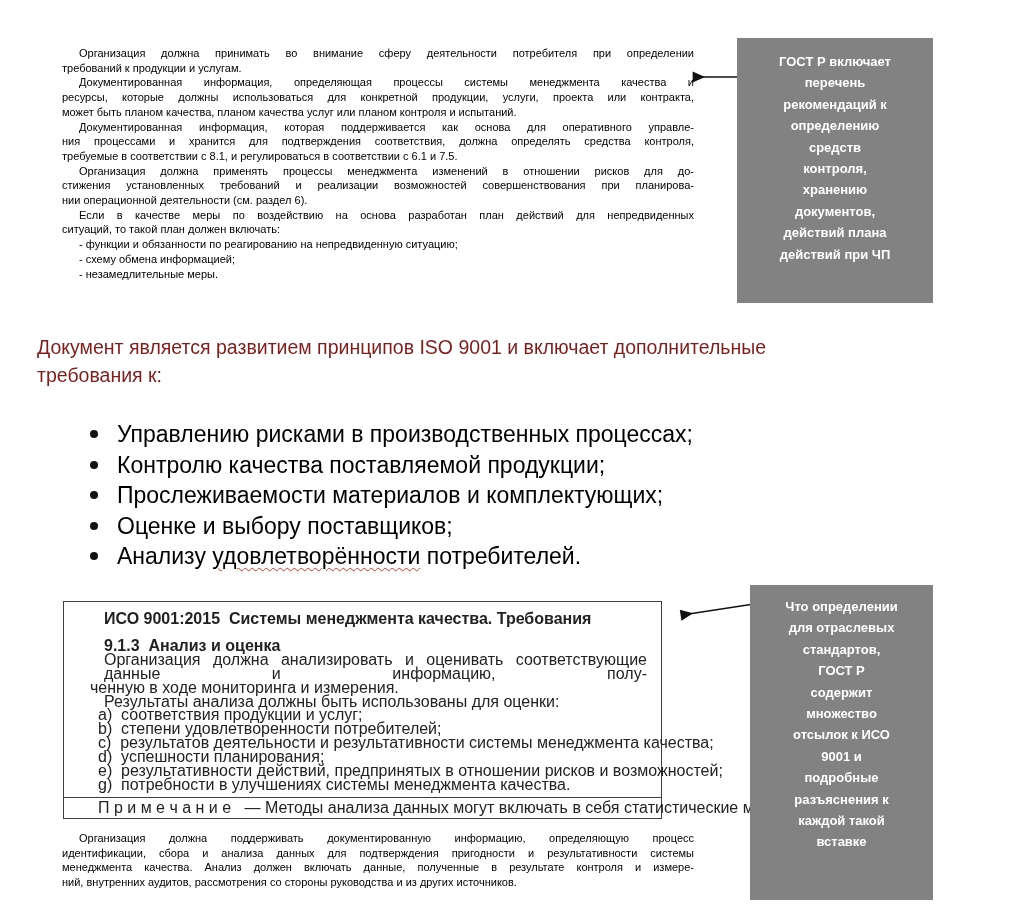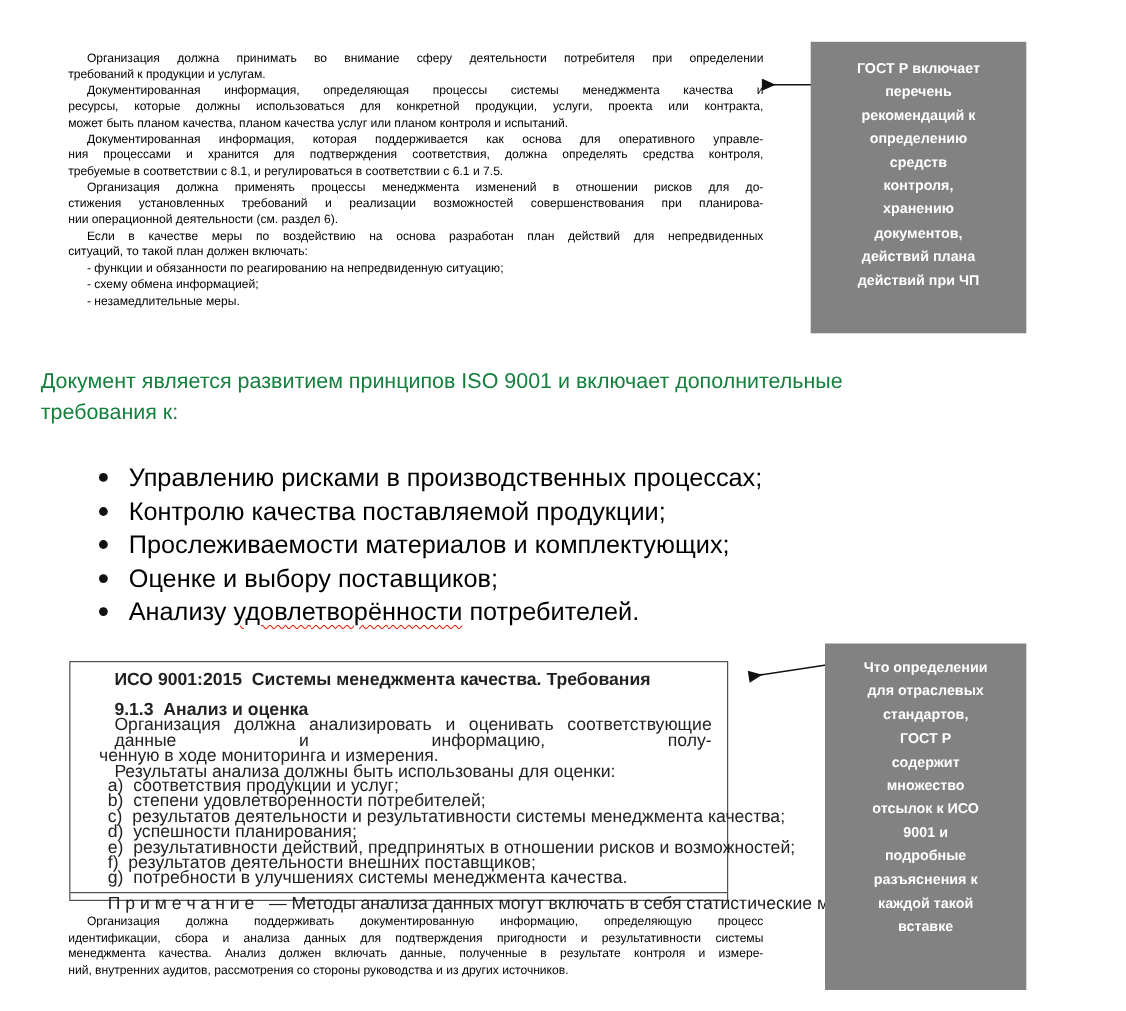--- a/index.html
+++ b/index.html
@@ -12,21 +12,21 @@
   .excerpt .line{white-space:normal;}
   .excerpt .j{text-align:justify;text-align-last:justify;}
   .excerpt .ind{padding-left:17px;}
   .excerpt .dash{padding-left:17px;}
   
   .callout{
     position:absolute;background:#828282;color:#ffffff;font-weight:bold;
     font-size:13px;line-height:21.4px;text-align:center;box-sizing:border-box;
   }
   
-  .heading{position:absolute;font-size:19.5px;line-height:27.5px;color:#15803d;}
+  .heading{position:absolute;font-size:19.5px;line-height:27.5px;color:#7f1d1d;}
   .bullets{position:absolute;font-size:23px;line-height:30.6px;color:#000;}
   .bullets .bi{position:relative;padding-left:29px;}
   .bullets .dot{position:absolute;left:2px;top:11px;width:8px;height:8px;border-radius:50%;background:#111;}
   .squiggle{
     text-decoration-line:underline;text-decoration-style:wavy;
     text-decoration-color:#e03020;text-decoration-thickness:1px;text-underline-offset:3px;
   }
   
   .iso-box{
     position:absolute;border:1.5px solid #3f3f3f;box-sizing:border-box;
@@ -113,21 +113,20 @@
     <div class="gap"></div>
     <div class="line bold ind pre">9.1.3  Анализ и оценка</div>
     <div class="line j ind">Организация должна анализировать и оценивать соответствующие данные и информацию, полу-</div>
     <div class="line">ченную в ходе мониторинга и измерения.</div>
     <div class="line ind">Результаты анализа должны быть использованы для оценки:</div>
     <div class="line lst pre">a)  соответствия продукции и услуг;</div>
     <div class="line lst pre">b)  степени удовлетворенности потребителей;</div>
     <div class="line lst pre">c)  результатов деятельности и результативности системы менеджмента качества;</div>
     <div class="line lst pre">d)  успешности планирования;</div>
     <div class="line lst pre">e)  результативности действий, предпринятых в отношении рисков и возможностей;</div>
-    <div class="line lst pre">f)  результатов деятельности внешних поставщиков;</div>
     <div class="line lst pre">g)  потребности в улучшениях системы менеджмента качества.</div>
     <div class="line note pre">П р и м е ч а н и е   — Методы анализа данных могут включать в себя статистические методы.</div>
   </div>
 
   <svg class="arrow-svg" style="left:668px;top:596px;" width="92" height="28">
     <defs>
       <marker id="ah2" markerWidth="10" markerHeight="8" refX="8" refY="4" orient="auto">
         <path d="M9,0 L0,4 L9,8 z" fill="#111"></path>
       </marker>
     </defs>

